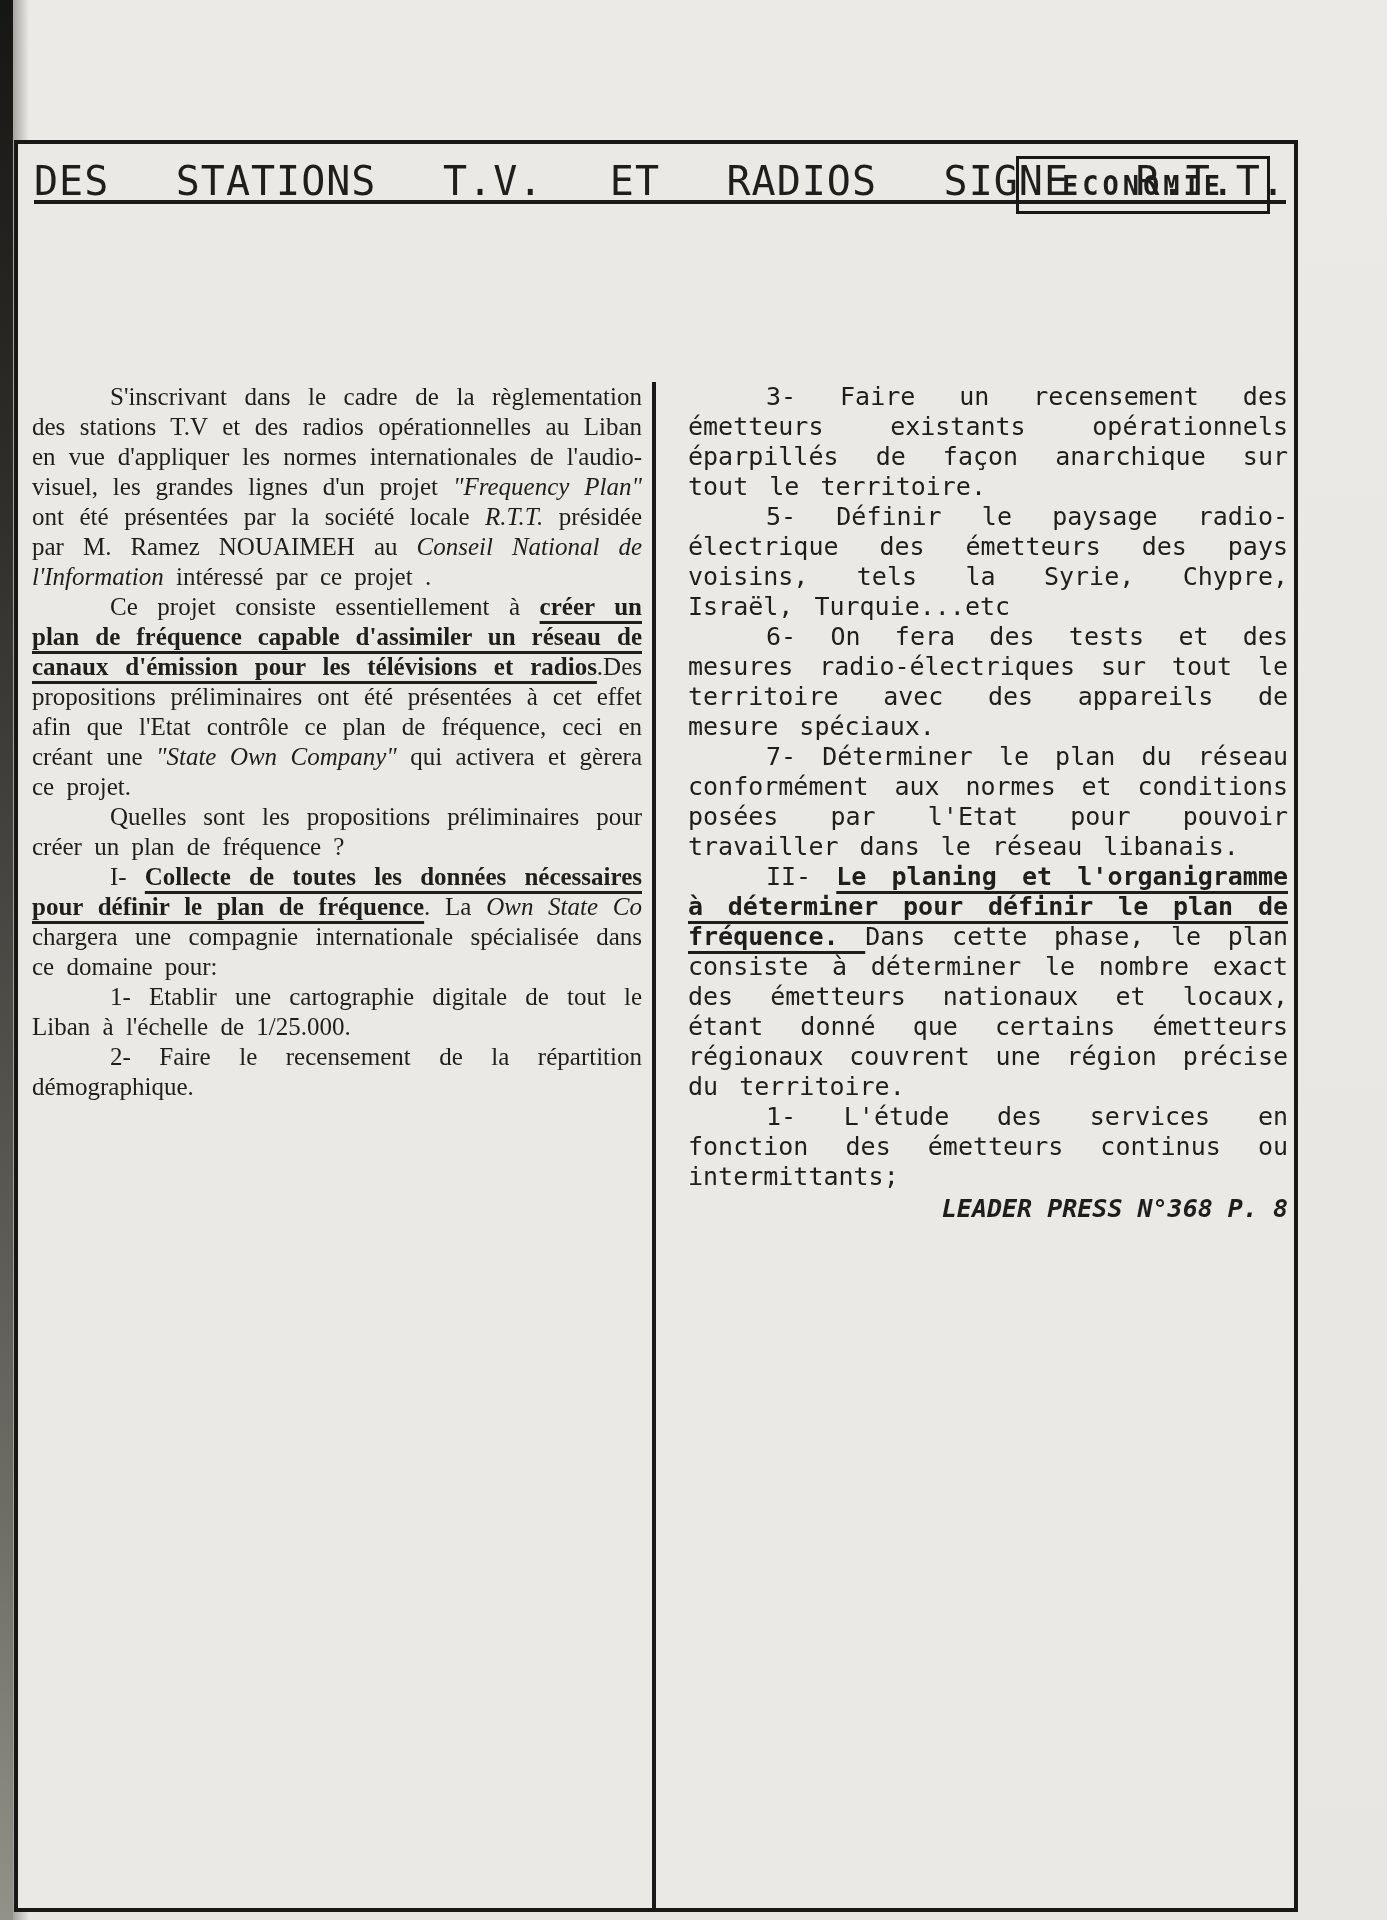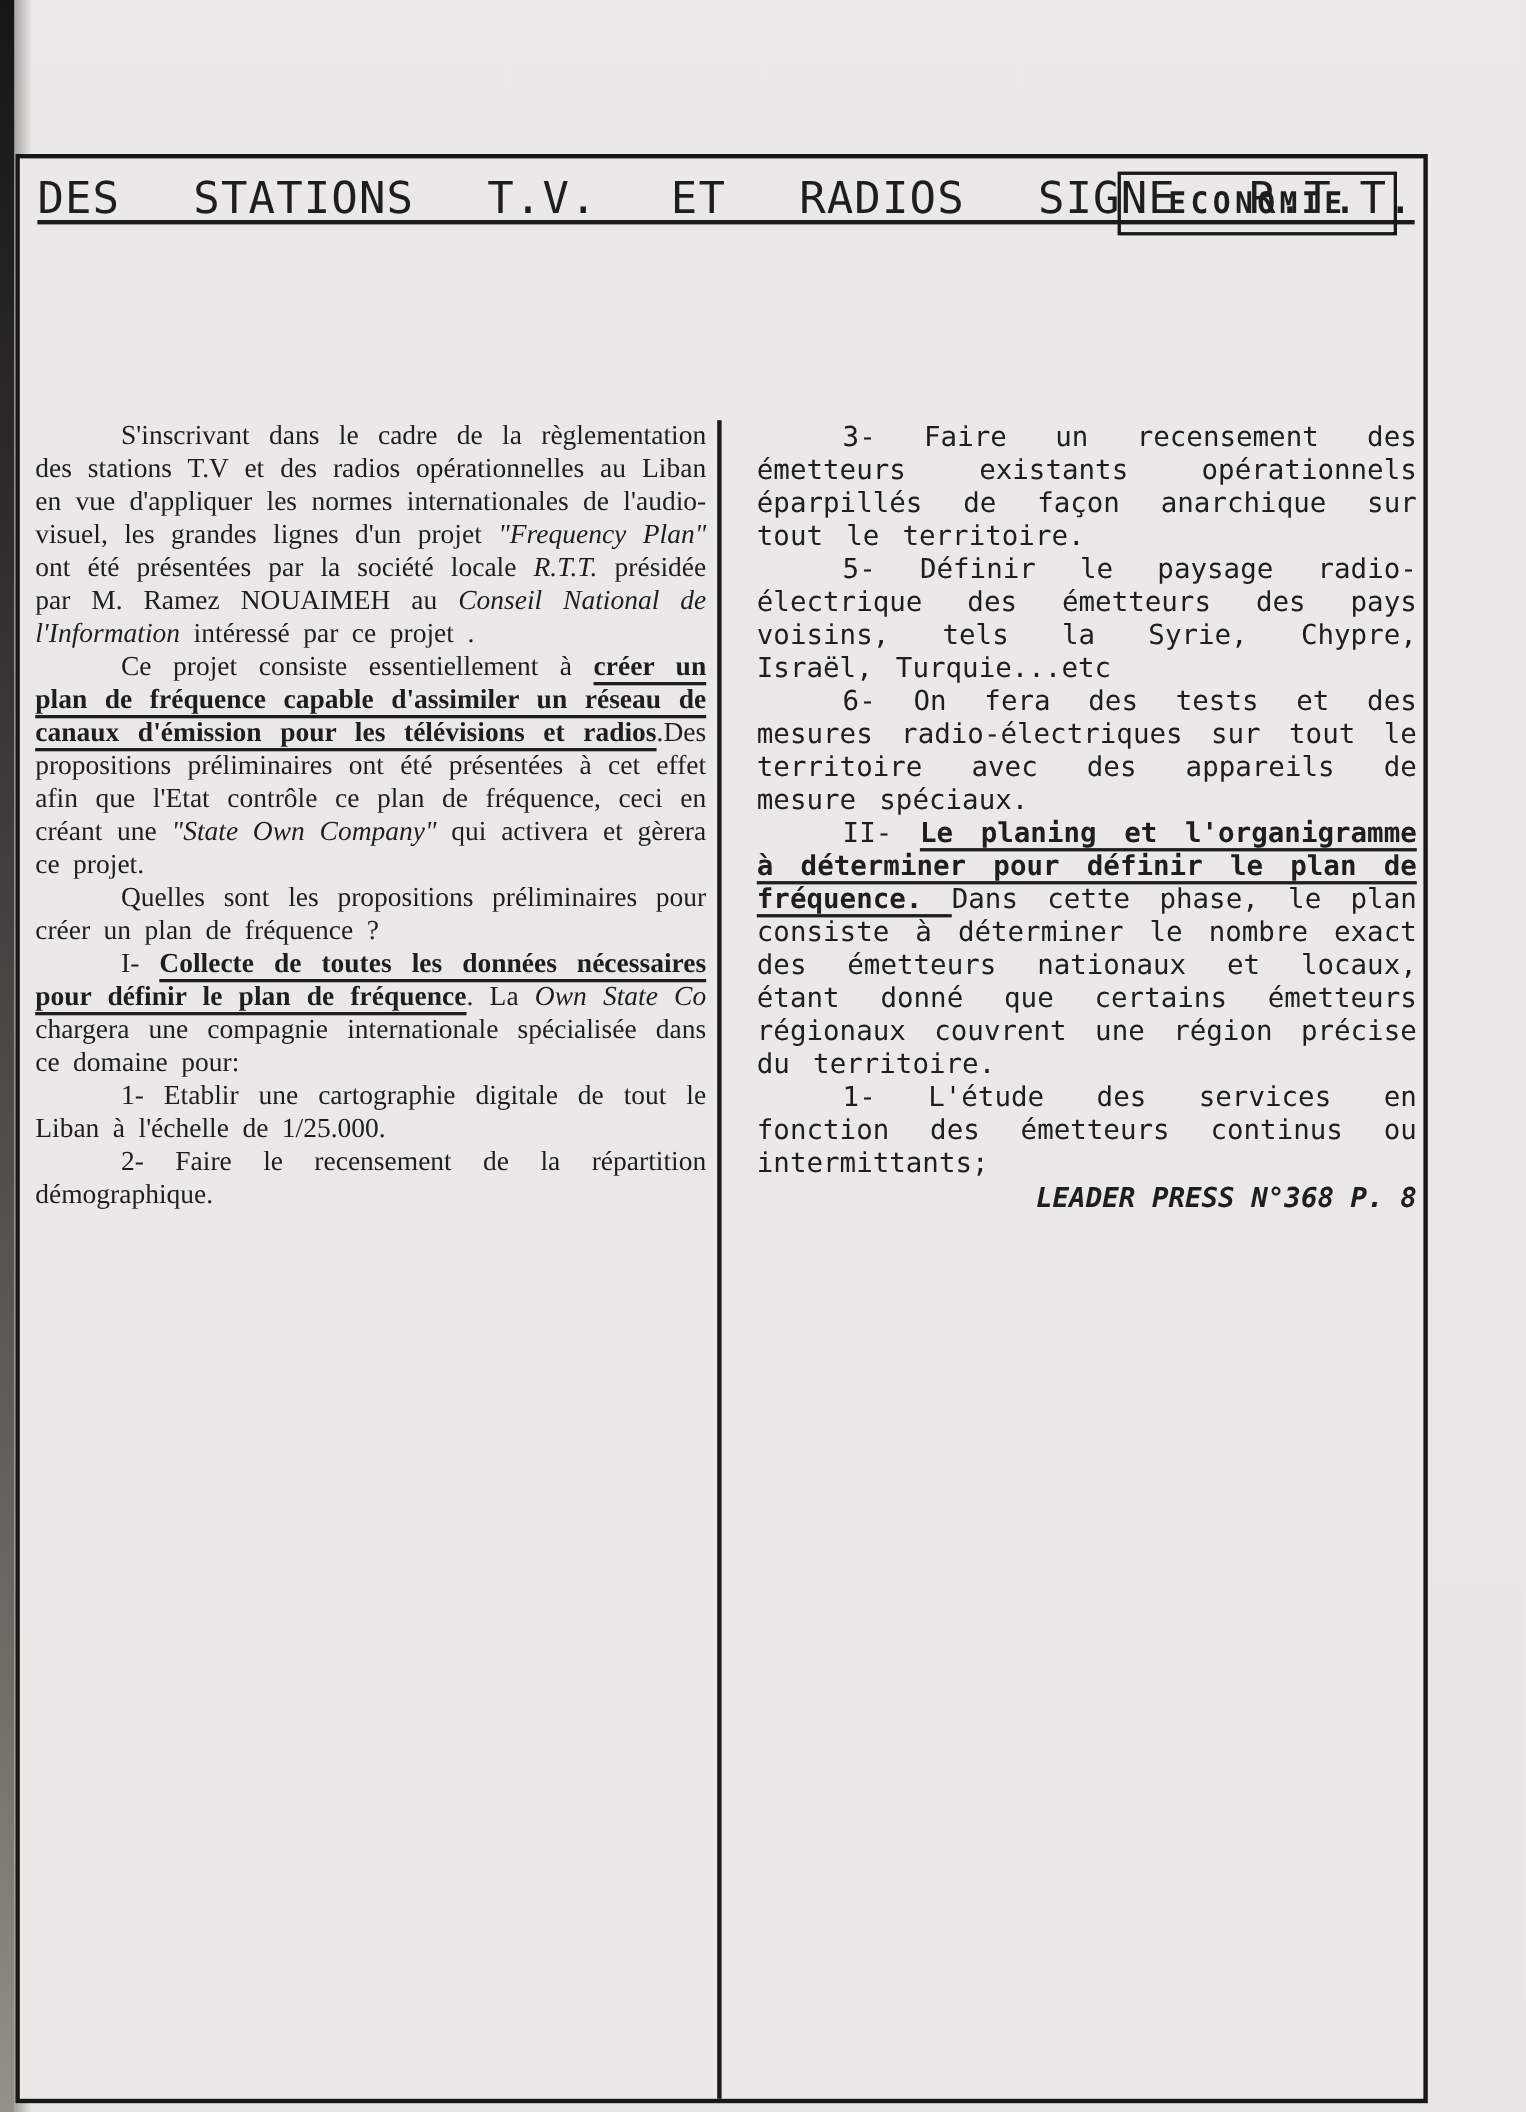--- a/index.html
+++ b/index.html
@@ -142,20 +142,21 @@
 
         <p class="para mt33">2- Faire le recensement de la répartition démographique.</p>
       </div>
 
       <div class="divider"></div>
 
       <div class="col-right">
         <p class="para mt10">3- Faire un recensement des émetteurs existants opérationnels éparpillés de façon anarchique sur tout le territoire.</p>
         <p class="para mt32">5- Définir le paysage radio-électrique des émetteurs des pays voisins, tels la Syrie, Chypre, Israël, Turquie...etc</p>
         <p class="para mt36">6- On fera des tests et des mesures radio-électriques sur tout le territoire avec des appareils de mesure spéciaux.</p>
+        <p class="para mt30">7- Déterminer le plan du réseau conformément aux normes et conditions posées par l'Etat pour pouvoir travailler dans le réseau libanais.</p>
 
         <p class="para mt115"><span>II- </span><span class="u">Le planing et l'organigramme à déterminer pour définir le plan de fréquence. </span><span>Dans cette phase, le plan consiste à déterminer le nombre exact des émetteurs nationaux et locaux, étant donné que certains émetteurs régionaux couvrent une région précise du territoire.</span></p>
 
         <p class="para mt60">1- L'étude des services en fonction des émetteurs continus ou intermittants;</p>
 
         <p class="footer-credit">LEADER PRESS N°368 P. 8</p>
       </div>
 
     </div>
   </div>

